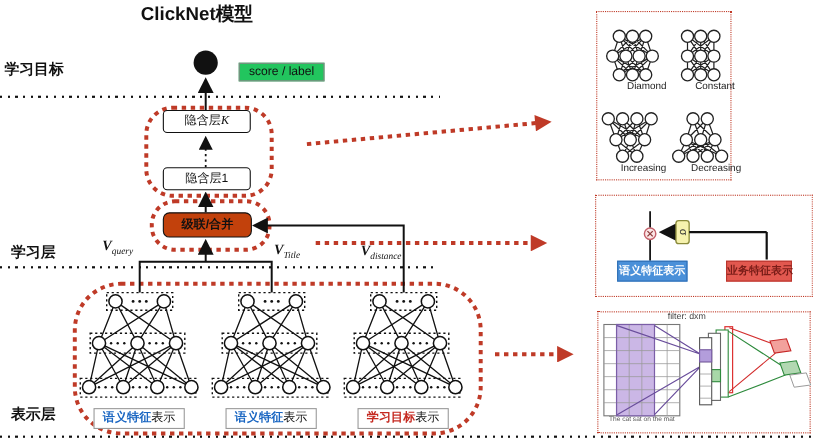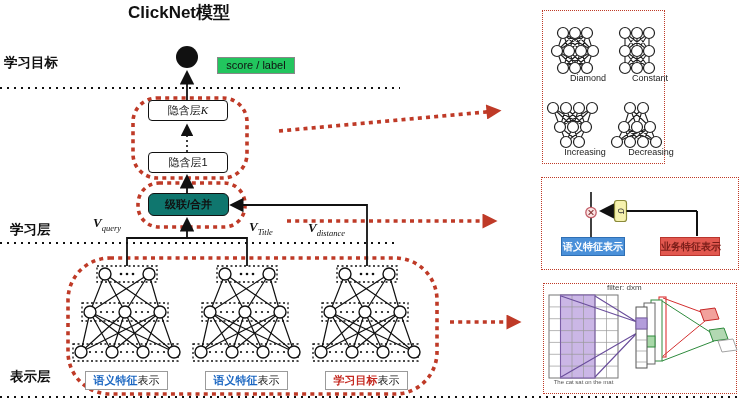--- a/index.html
+++ b/index.html
@@ -9,21 +9,21 @@
   .txt{position:absolute;z-index:2;white-space:nowrap;}
   .page-title{left:128px;top:1px;font-size:17px;font-weight:bold;}
   .sec-label{font-size:13.5px;font-weight:bold;}
   .dotline{position:absolute;z-index:0;height:2px;
            background:repeating-linear-gradient(90deg,#111 0 2px,transparent 2px 7px);}
   .score-box{left:217px;top:57px;width:76px;height:15px;border:1px solid #888;
              font-size:11px;line-height:15px;text-align:center;background:#22c55e;}
   .hl-box{width:78px;height:19px;border:1.2px solid #111;border-radius:4px;background:#fff;
           font-size:11px;line-height:19px;text-align:center;}
   .merge-box{left:148px;top:193px;width:79px;height:21px;border:1.2px solid #111;border-radius:6px;
-             background:#0f766e;font-size:11px;font-weight:bold;line-height:21px;text-align:center;}
+             background:#c2410c;font-size:11px;font-weight:bold;line-height:21px;text-align:center;}
   .it{font-style:italic;font-family:"Liberation Serif",serif;}
   .vlab{font-family:"Liberation Serif",serif;font-style:italic;font-weight:bold;font-size:13px;}
   .vlab sub{font-size:8.5px;font-weight:normal;}
   .feat-box{width:81px;height:17px;border:1px solid #9a9a9a;background:#fff;font-size:11px;
             line-height:17px;text-align:center;}
   .feat-blue b{color:#1a66c2;} .feat-red b{color:#c52a21;}
   .topo-label{font-size:9px;color:#222;transform:translateX(-50%);padding-left:24px;}
   .panel{position:absolute;border:1.6px dotted #bf3a27;background:transparent;z-index:0;}
   .gate-blue{left:561px;top:237px;width:62px;height:17px;background:#4a90d9;border:1px solid #2f6fb4;
              color:#fff;font-size:10px;font-weight:bold;line-height:17px;text-align:center;}
@@ -215,21 +215,21 @@
   <div class="txt sec-label" style="left:10px;top:368px;">表示层</div>
 
   <div class="txt score-box">score / label</div>
 
   <div class="txt hl-box" style="left:148px;top:100px;"><span>隐含层</span><span class="it">K</span></div>
   <div class="txt hl-box" style="left:148px;top:152px;">隐含层1</div>
   <div class="txt merge-box">级联/合并</div>
 
   <div class="txt vlab" style="left:93px;top:215px;"><span>V</span><sub>query</sub></div>
   <div class="txt vlab" style="left:249px;top:219px;"><span>V</span><sub>Title</sub></div>
-  <div class="txt vlab" style="left:308px;top:220px;"><span>V</span><sub>distance</sub></div>
+  <div class="txt vlab" style="left:328px;top:220px;"><span>V</span><sub>distance</sub></div>
 
   <div class="txt feat-box feat-blue" style="left:85px;top:371px;"><b>语义特征</b><span>表示</span></div>
   <div class="txt feat-box feat-blue" style="left:205px;top:371px;"><b>语义特征</b><span>表示</span></div>
   <div class="txt feat-box feat-red" style="left:325px;top:371px;"><b>学习目标</b><span>表示</span></div>
 
   <div class="txt topo-label" style="left:576px;top:73px;">Diamond</div>
   <div class="txt topo-label" style="left:638px;top:73px;">Constant</div>
   <div class="txt topo-label" style="left:573px;top:147px;">Increasing</div>
   <div class="txt topo-label" style="left:639px;top:147px;">Decreasing</div>
 

